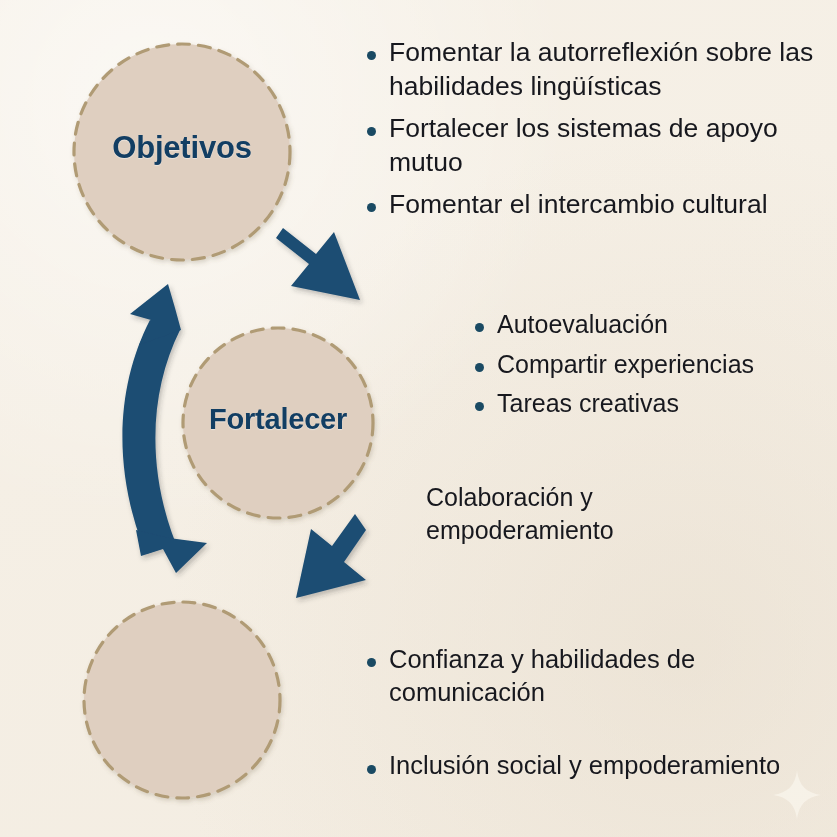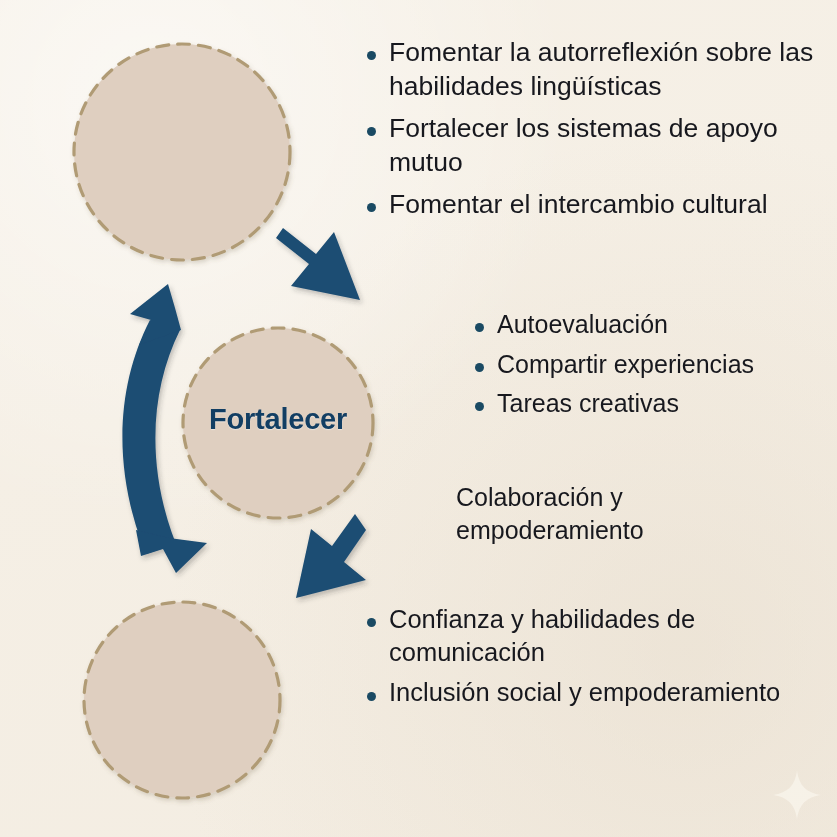--- a/index.html
+++ b/index.html
@@ -98,31 +98,31 @@
   #list-objetivos li { margin-bottom: 7px; }
 
   #list-actividades {
     left: 470px; top: 308px; width: 370px;
     font-size: 25px;
     line-height: 1.30;
   }
   #list-actividades li { margin-bottom: 7px; }
 
   #text-colaboracion {
-    left: 456px; top: 481px; width: 330px;
+    left: 426px; top: 481px; width: 330px;
     font-size: 25px;
     line-height: 1.33;
   }
 
   #list-apoyo {
     left: 362px; top: 603px; width: 470px;
     font-size: 25.5px;
     line-height: 1.30;
   }
-  #list-apoyo li { margin-bottom: 7px; }
+  #list-apoyo li { margin-bottom: 7px; margin-top: 40px; }
 
   #sparkle {
     position: absolute;
     right: 14px;
     bottom: 16px;
     width: 52px;
     height: 52px;
     z-index: 4;
     opacity: 0.62;
     pointer-events: none;
@@ -191,20 +191,21 @@
 
       <path d="M 136,530
                L 141,556
                L 163,549
                L 176,573
                L 207,543
                L 169,538 Z" fill="#1B4D73"></path>
     </g>
   </svg>
 
+  <div class="node-label" id="label-objetivos">Objetivos</div>
 
   <div class="node-label" id="label-actividades">Fortalecer</div>
 
 
   <div class="text-block" id="list-objetivos">
     <ul class="bullets">
       <li>Fomentar la autorreflexión sobre las habilidades lingüísticas</li>
       <li>Fortalecer los sistemas de apoyo mutuo</li>
       <li>Fomentar el intercambio cultural</li>
     </ul>

